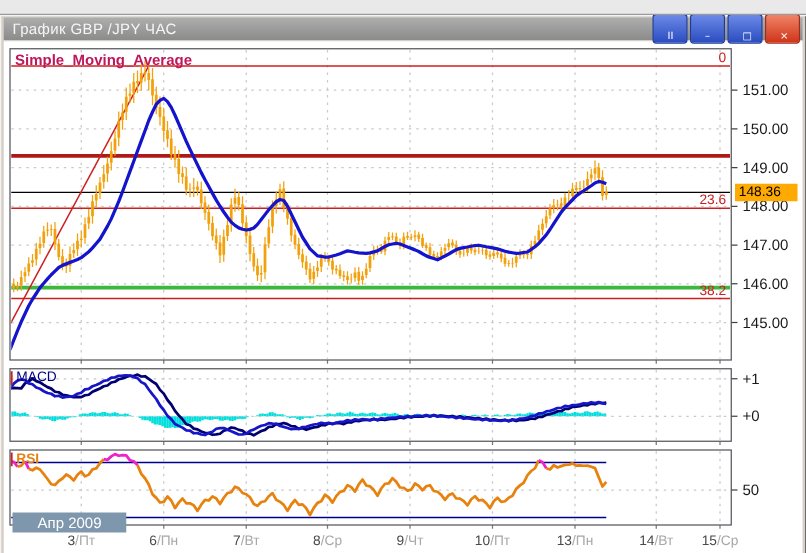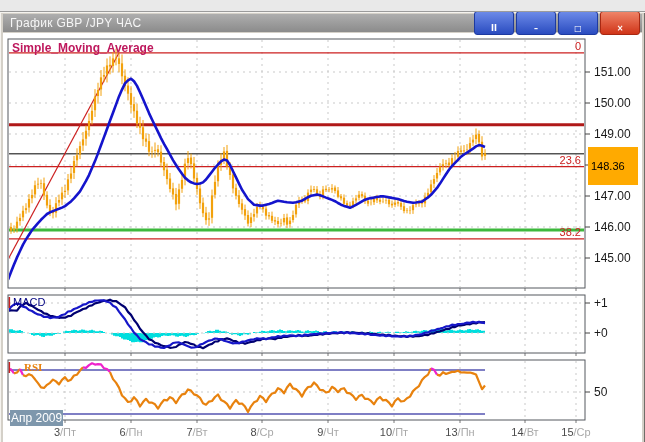--- a/index.html
+++ b/index.html
@@ -3,33 +3,33 @@
 <meta charset="utf-8">
 <style>
   html,body{margin:0;padding:0;background:#e9e9e9;font-family:"Liberation Sans",sans-serif;}
   .window{position:relative;width:645px;height:442px;background:#d4d0c8;
           box-shadow:inset 1px 1px 0 #f5f3ef, inset -1px -1px 0 #6f6d68, 0 0 0 1px #9b9b9b;overflow:hidden;margin-top:12px;}
   .titlebar{position:absolute;left:3px;top:2px;right:3px;height:18px;z-index:8;
             background:linear-gradient(180deg,#aeaeae,#8b8b8b);
             display:flex;align-items:center;padding:0 2px 0 7px;box-sizing:border-box;}
   .titlebar .title{color:#f6f6f6;font-size:12px;letter-spacing:.3px;flex:1;white-space:nowrap;overflow:hidden;}
   .controls{display:flex;gap:2px;}
-  .wbtn{width:40px;height:14px;font-size:8px;line-height:11px;text-align:center;color:#fff;
+  .wbtn{width:28px;height:14px;font-size:8px;line-height:11px;text-align:center;color:#fff;
         background:linear-gradient(180deg,#6c8ae8,#2a4cc0);border:1px solid #1d3aa0;border-radius:3px;
-        box-sizing:border-box;font-weight:bold;padding:11px;cursor:pointer;font-family:"DejaVu Sans",sans-serif;}
+        box-sizing:border-box;font-weight:normal;padding:11px;cursor:pointer;font-family:"DejaVu Sans",sans-serif;}
   .wbtn.close{background:linear-gradient(180deg,#ef8468,#d03418);border-color:#a82812;}
   .client{position:absolute;left:3px;top:21px;right:3px;bottom:3px;background:#ffffff;z-index:1;}
   svg.chart{position:absolute;left:0;top:0;z-index:5;pointer-events:none;}
   .overlay{position:absolute;z-index:6;white-space:nowrap;line-height:normal;}
   #sma-label{left:12px;top:29px;color:#be185d;font-weight:bold;font-size:12px;}
   #macd-label{left:13px;top:284px;color:#000080;font-weight:normal;font-size:11px;}
-  #rsi-label{left:24px;top:349px;color:#e8820e;font-weight:bold;font-size:11px;font-family:Liberation Serif, serif;}
+  #rsi-label{left:13px;top:349px;color:#e8820e;font-weight:bold;font-size:11px;}
   #price-tag{left:588px;top:135px;width:50px;background:#ffaa00;color:#000;font-size:11px;
-             padding:13px 3px;box-sizing:border-box;}
-  #month-badge{left:10px;top:398px;background:#7e97ac;color:#fff;font-size:12px;padding:1px 1px;}
+             padding:1px 3px;box-sizing:border-box;}
+  #month-badge{left:10px;top:398px;background:#7e97ac;color:#fff;font-size:12px;padding:1px 20px;}
 </style>
 </head>
 <body>
 
 <div class="window">
   <div class="titlebar">
     <span class="title">График GBP /JPY  ЧАС</span>
     <span class="controls">
         <button class="wbtn">II</button>
         <button class="wbtn">–</button>

